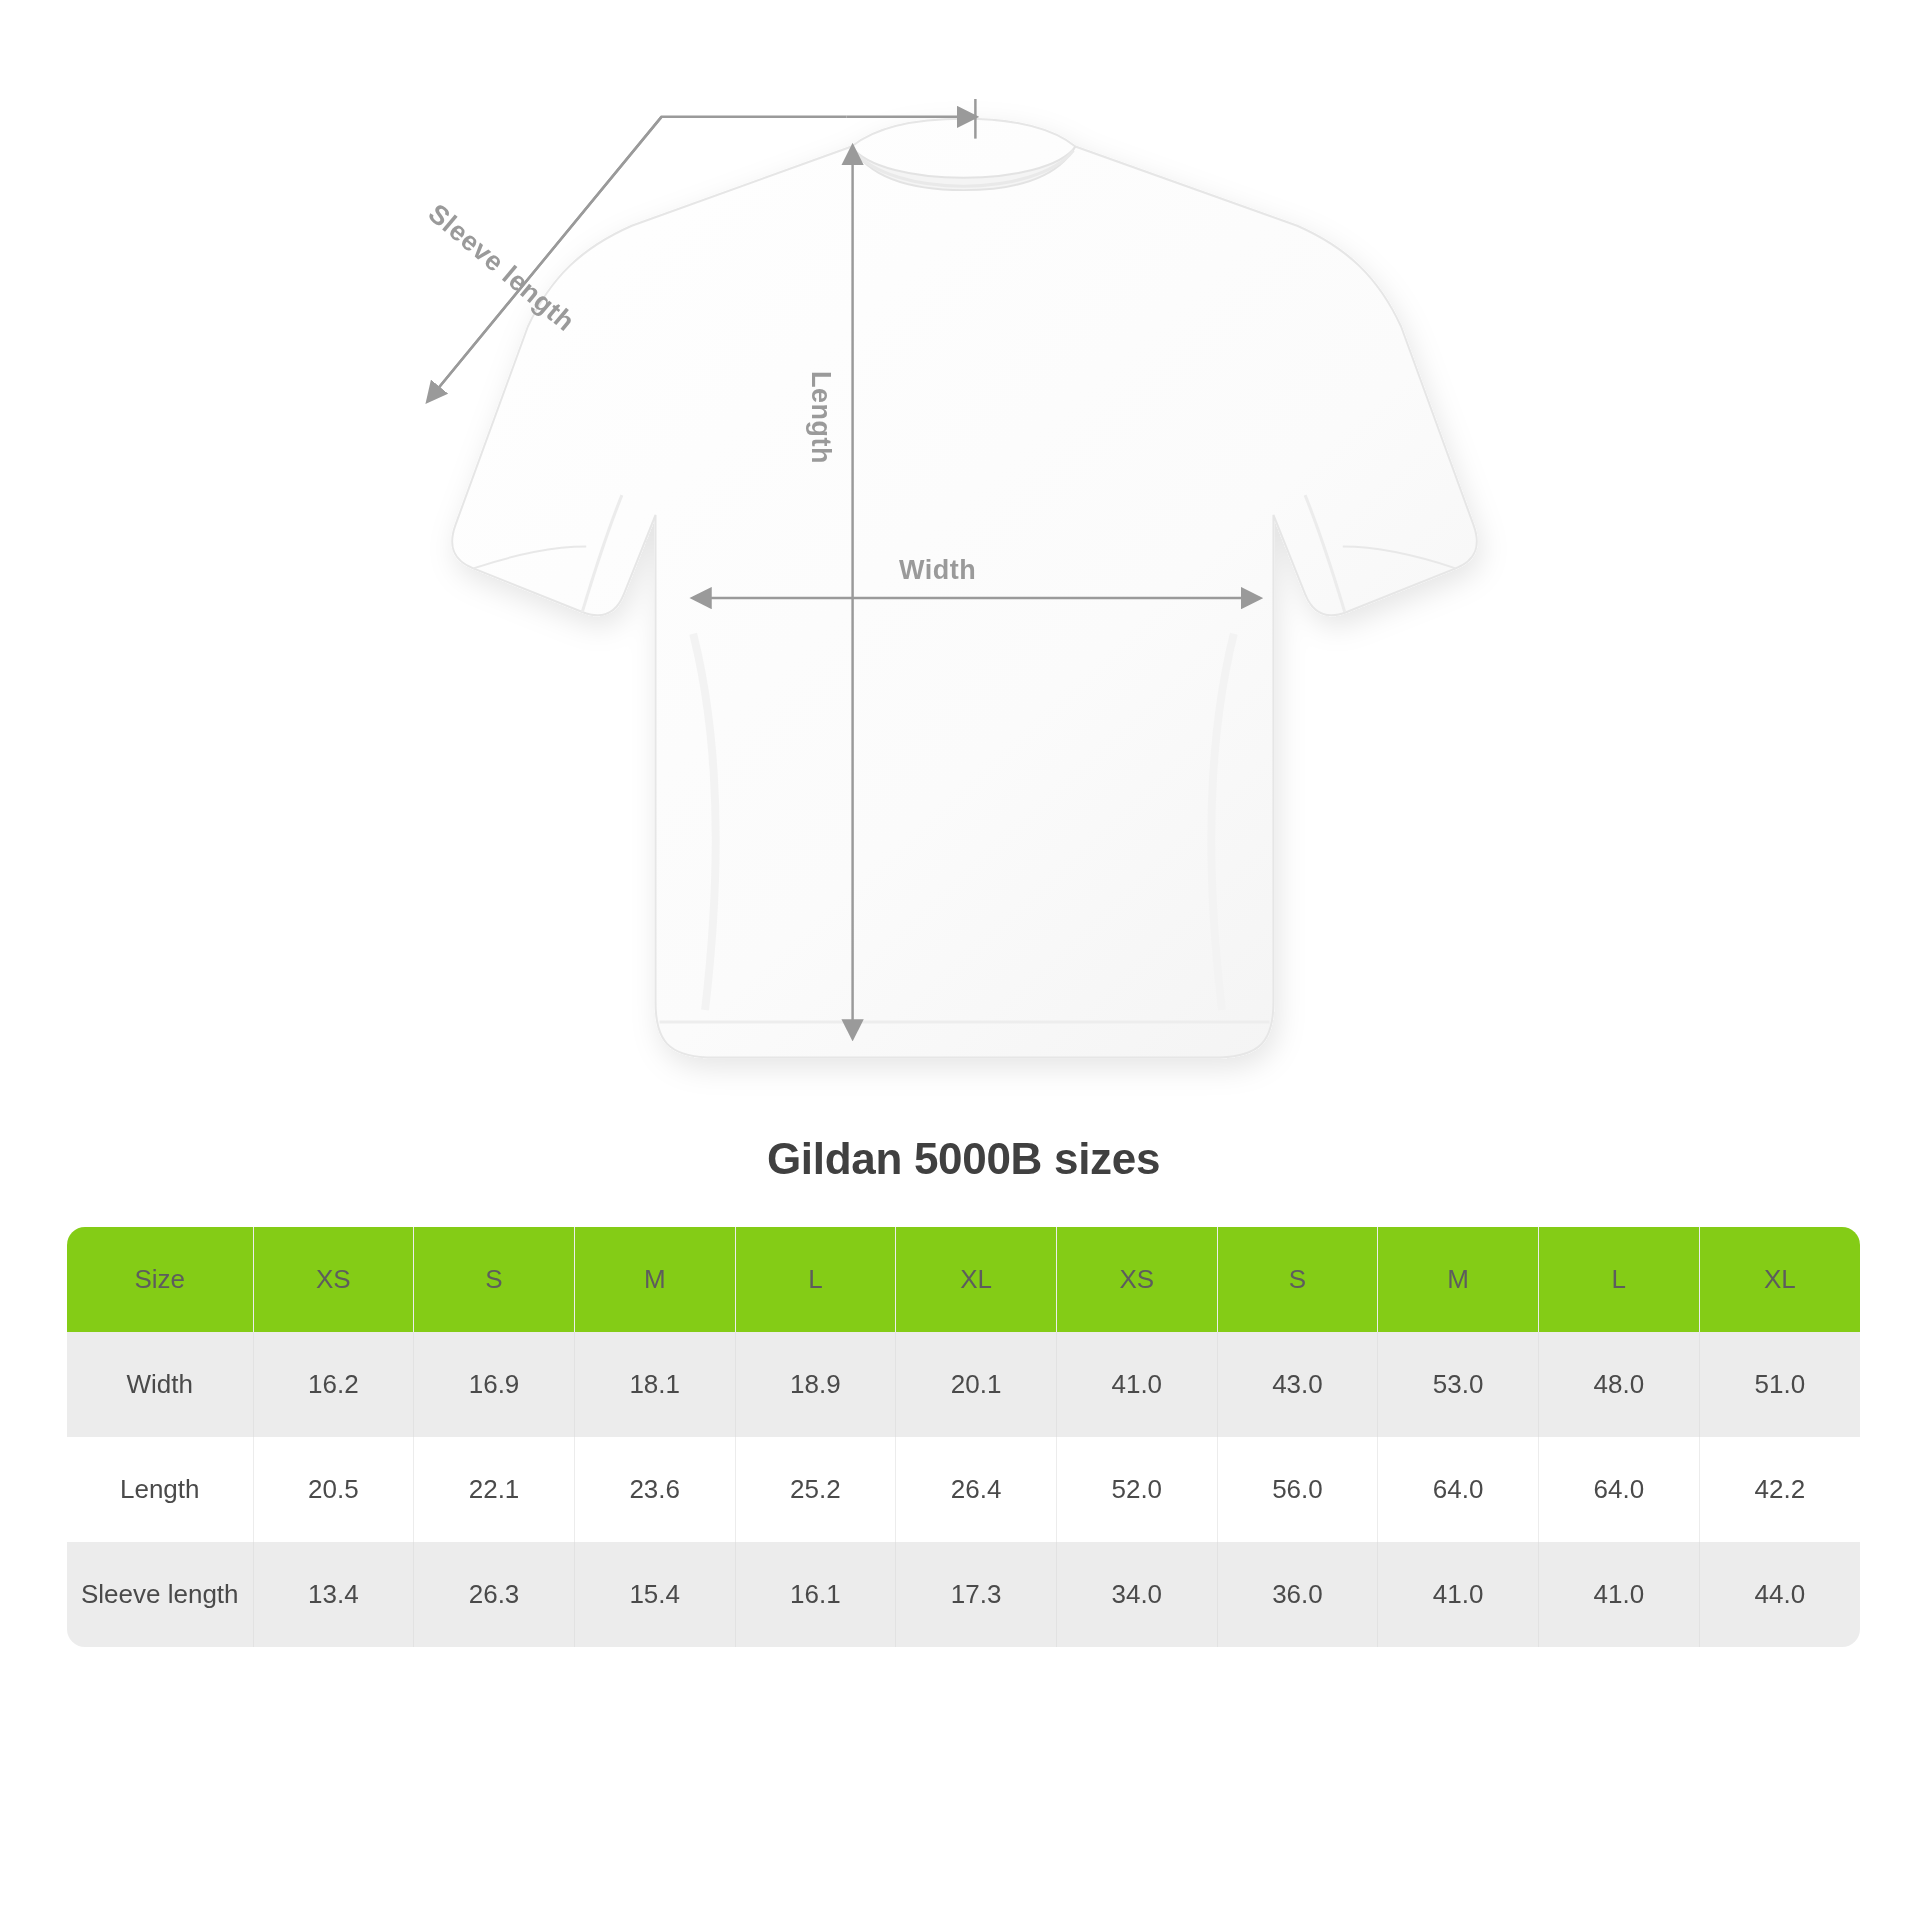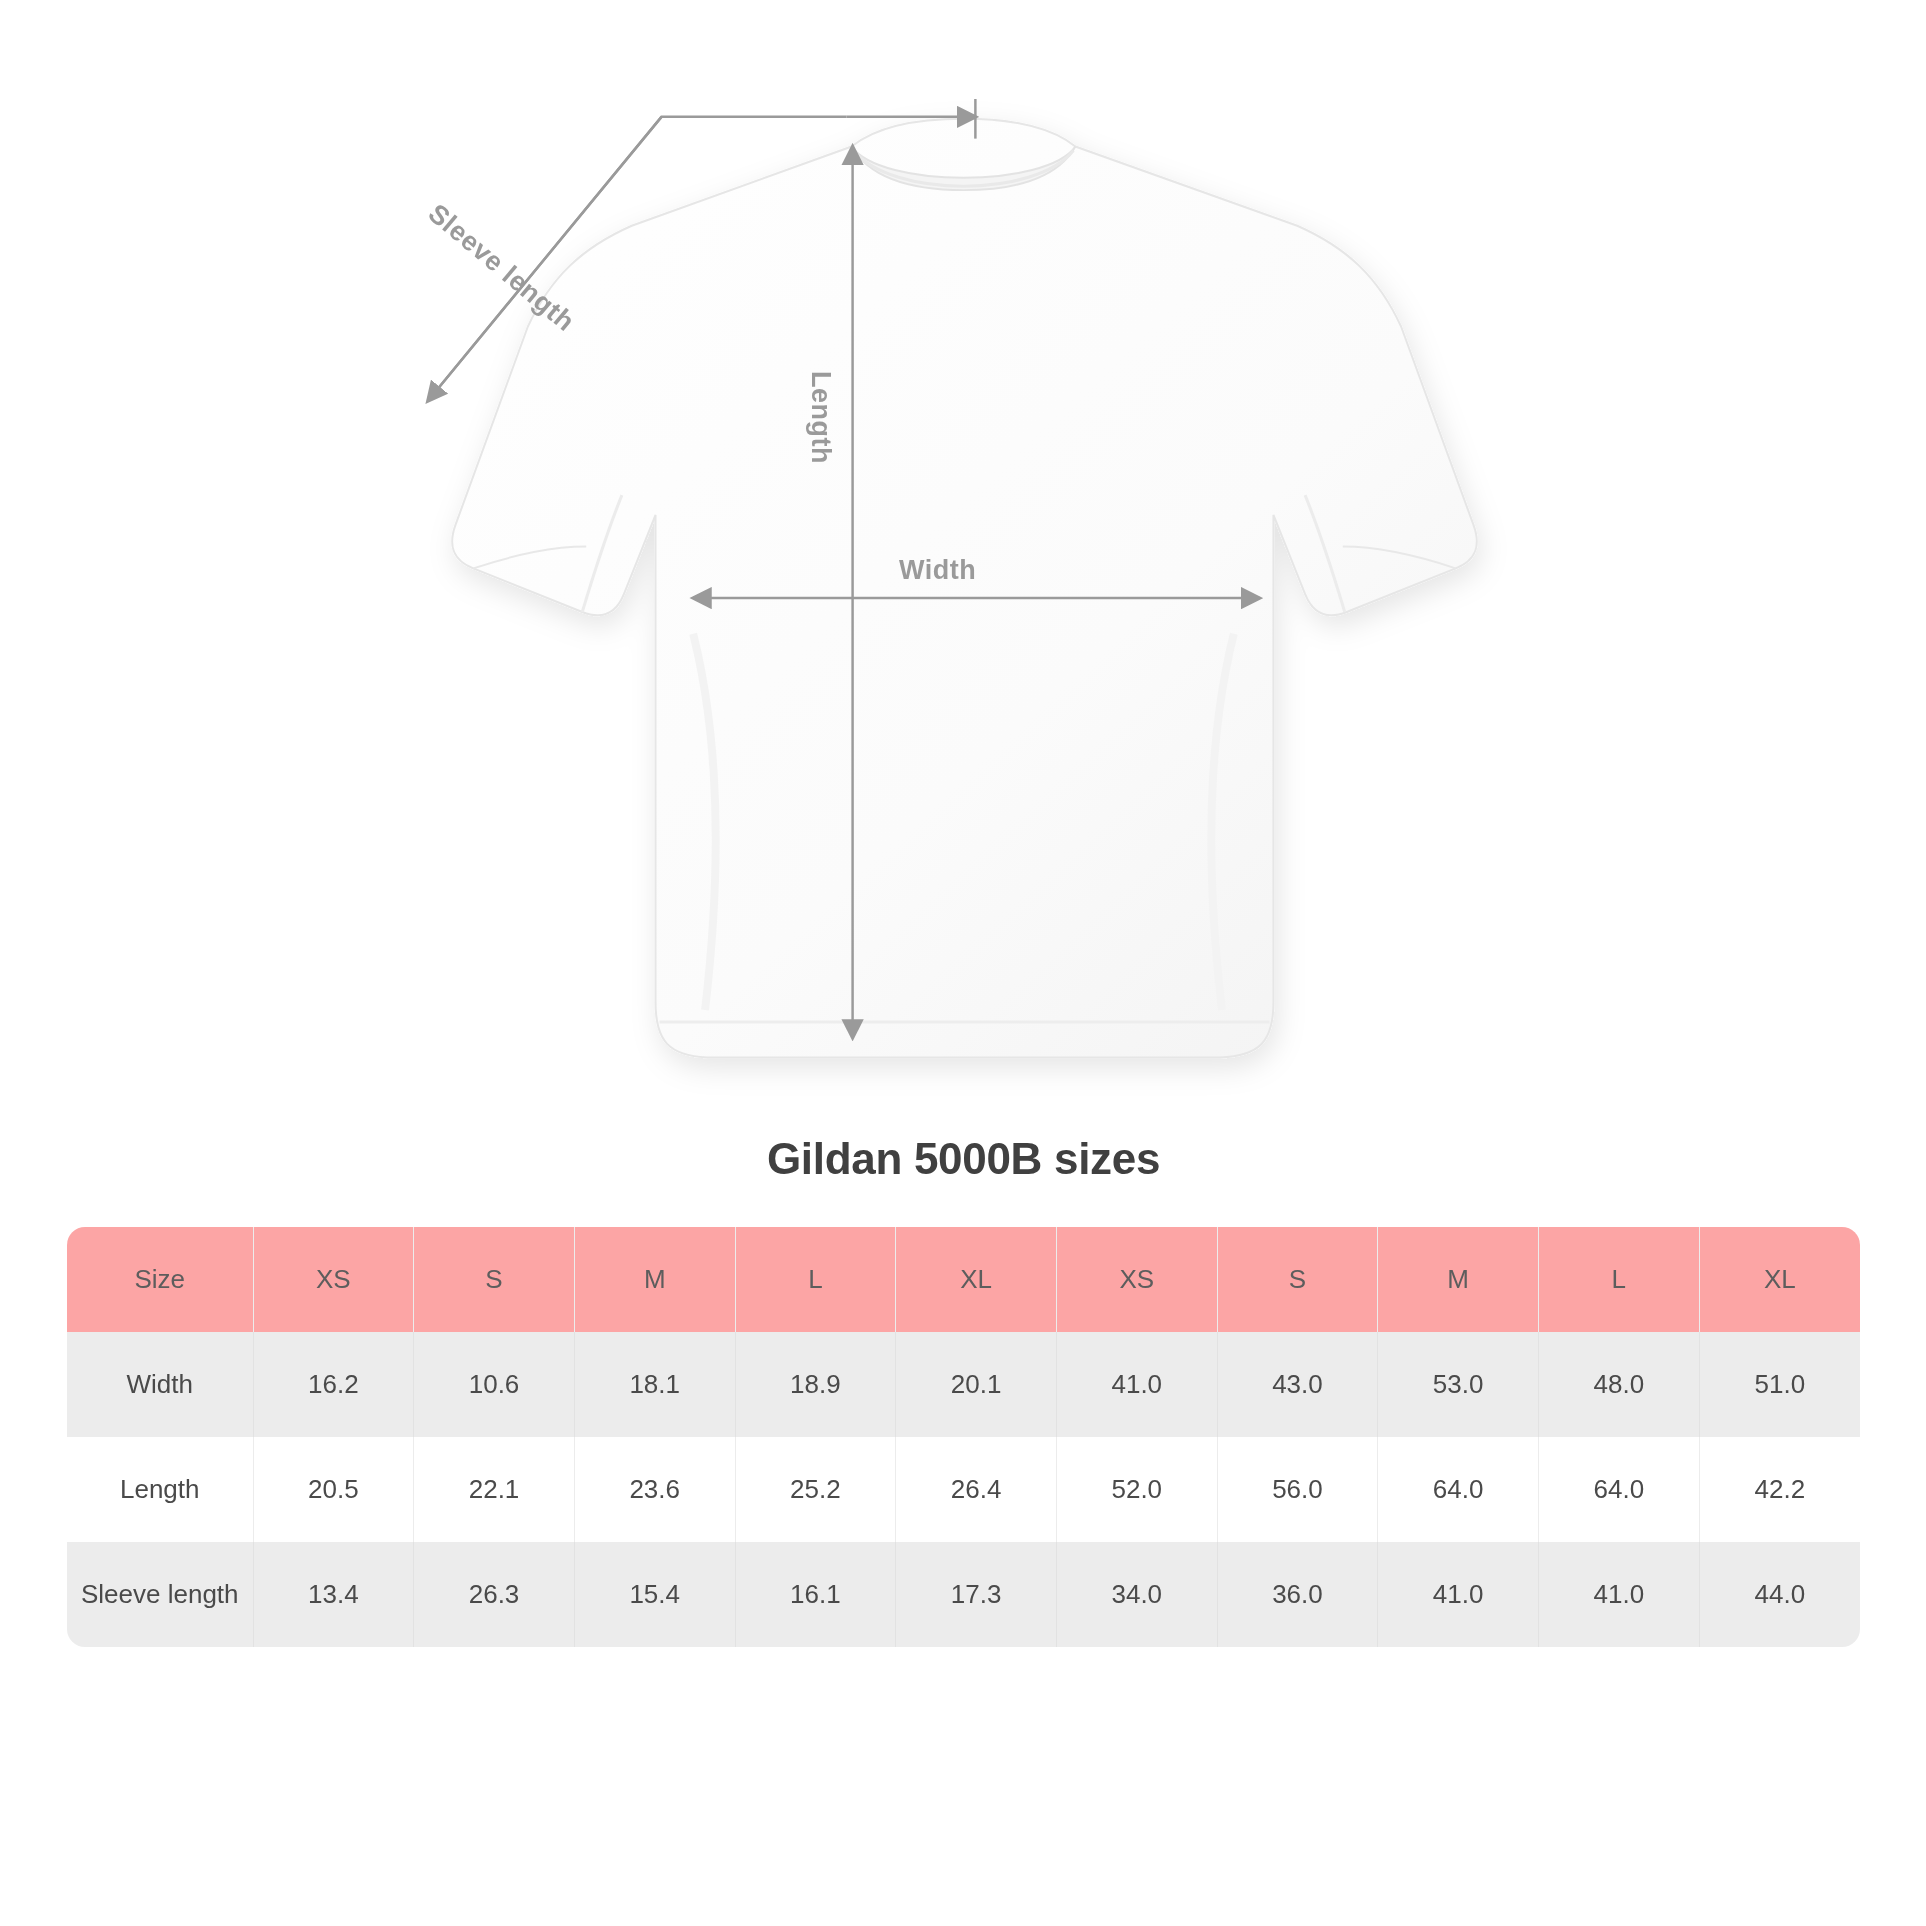--- a/index.html
+++ b/index.html
@@ -108,21 +108,21 @@
     font-size: 24px;
     font-style: italic;
     color: #8a8a8a;
     line-height: 1.5;
   }
   .head-row td {
     height: 103px;
     font-size: 26px;
     color: #5d5d5d;
     font-weight: bold;
-    background: #fca5a5;
+    background: #84cc16;
     border-right: 1px solid #ececec;
   }
   .head-row td:last-child { border-right: none; }
   .data-row td {
     height: 103px;
     font-size: 26px;
     color: #4a4a4a;
     border-right: 1px solid #ececec;
   }
   .data-row td:last-child { border-right: none; text-align: center; }
@@ -248,21 +248,21 @@
           <td>XS</td>
           <td>S</td>
           <td>M</td>
           <td>L</td>
           <td>XL</td>
         </tr>
 
         <tr class="data-row alt">
           <td class="row-label">Width</td>
           <td>16.2</td>
-          <td>10.6</td>
+          <td>16.9</td>
           <td>18.1</td>
           <td>18.9</td>
           <td>20.1</td>
           <td>41.0</td>
           <td>43.0</td>
           <td>53.0</td>
           <td>48.0</td>
           <td>51.0</td>
         </tr>
 

